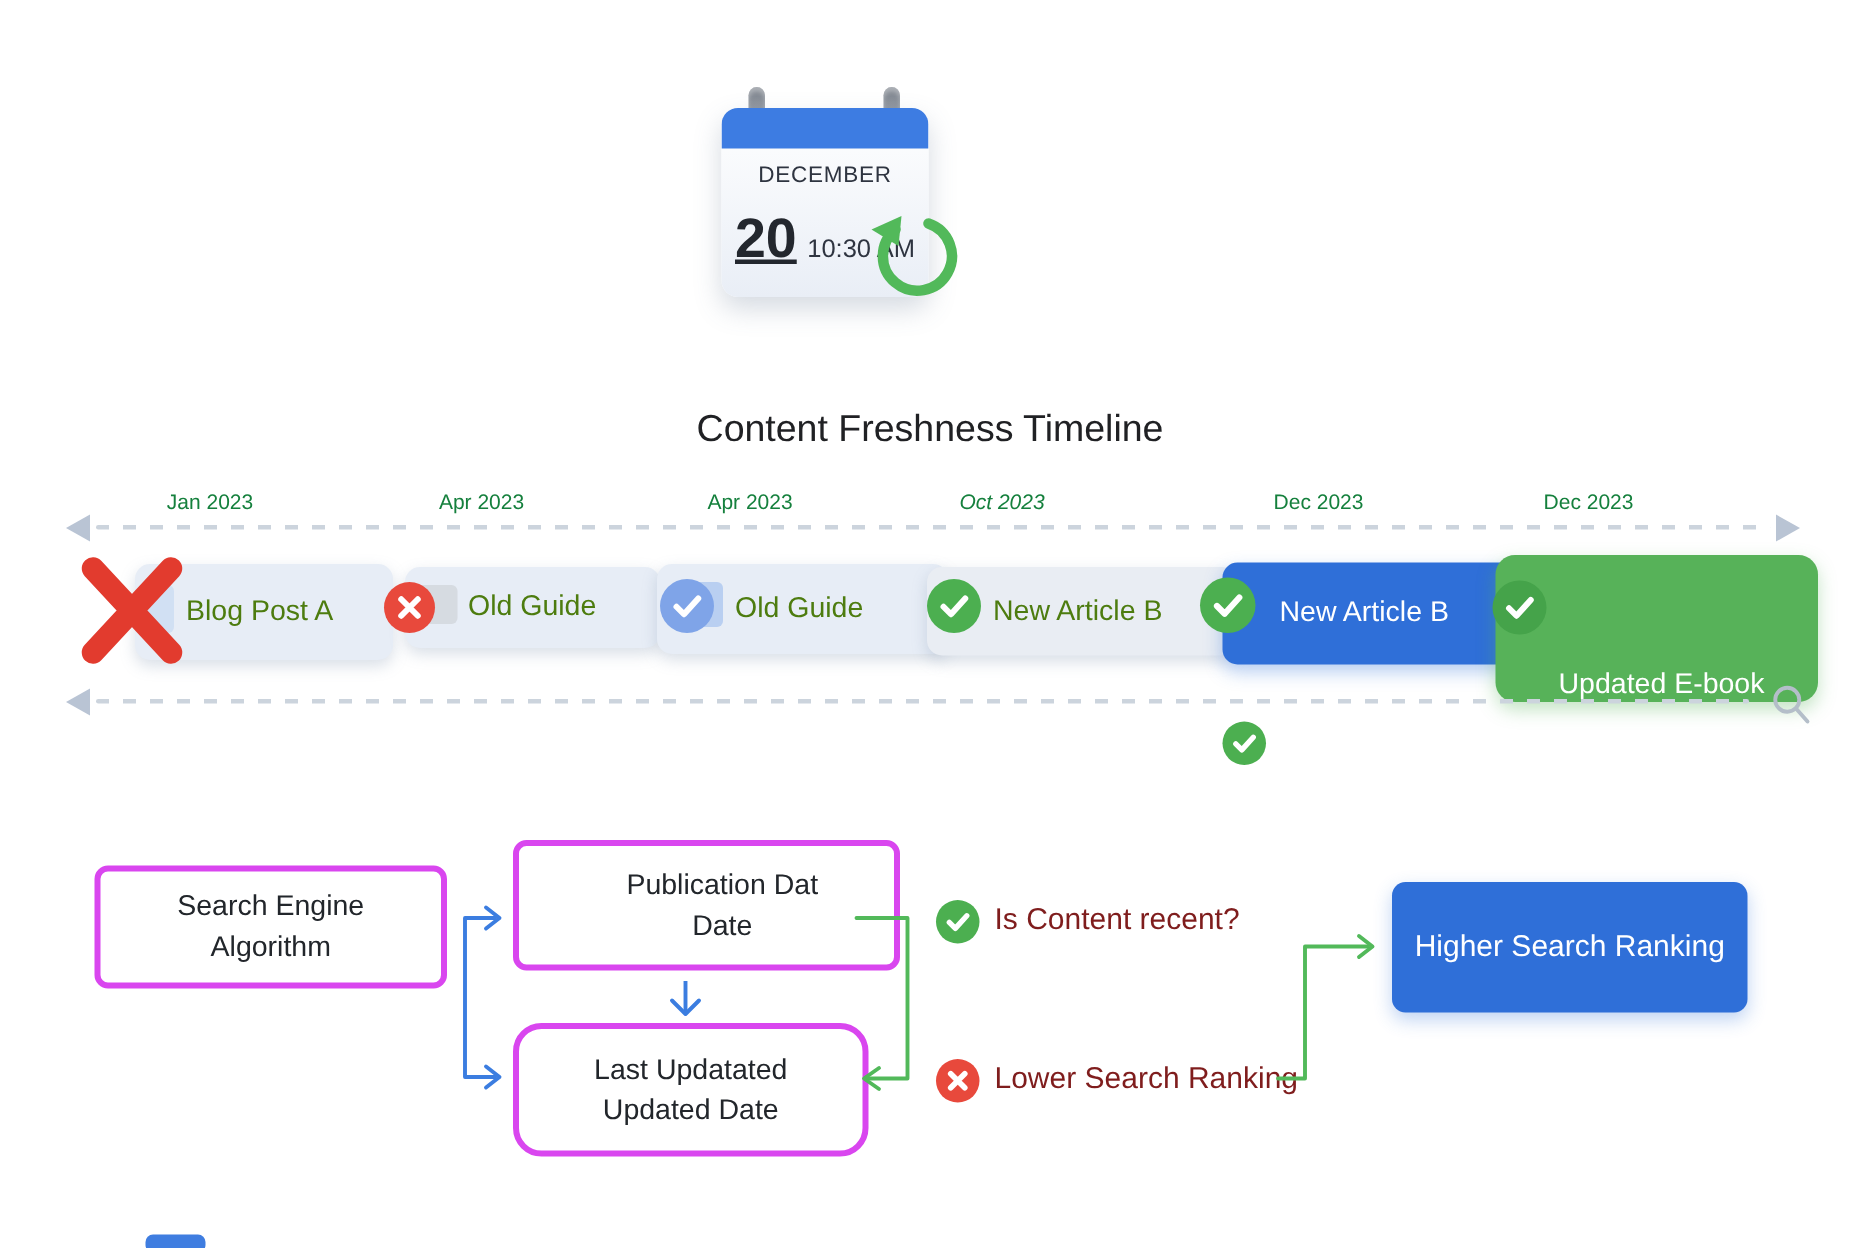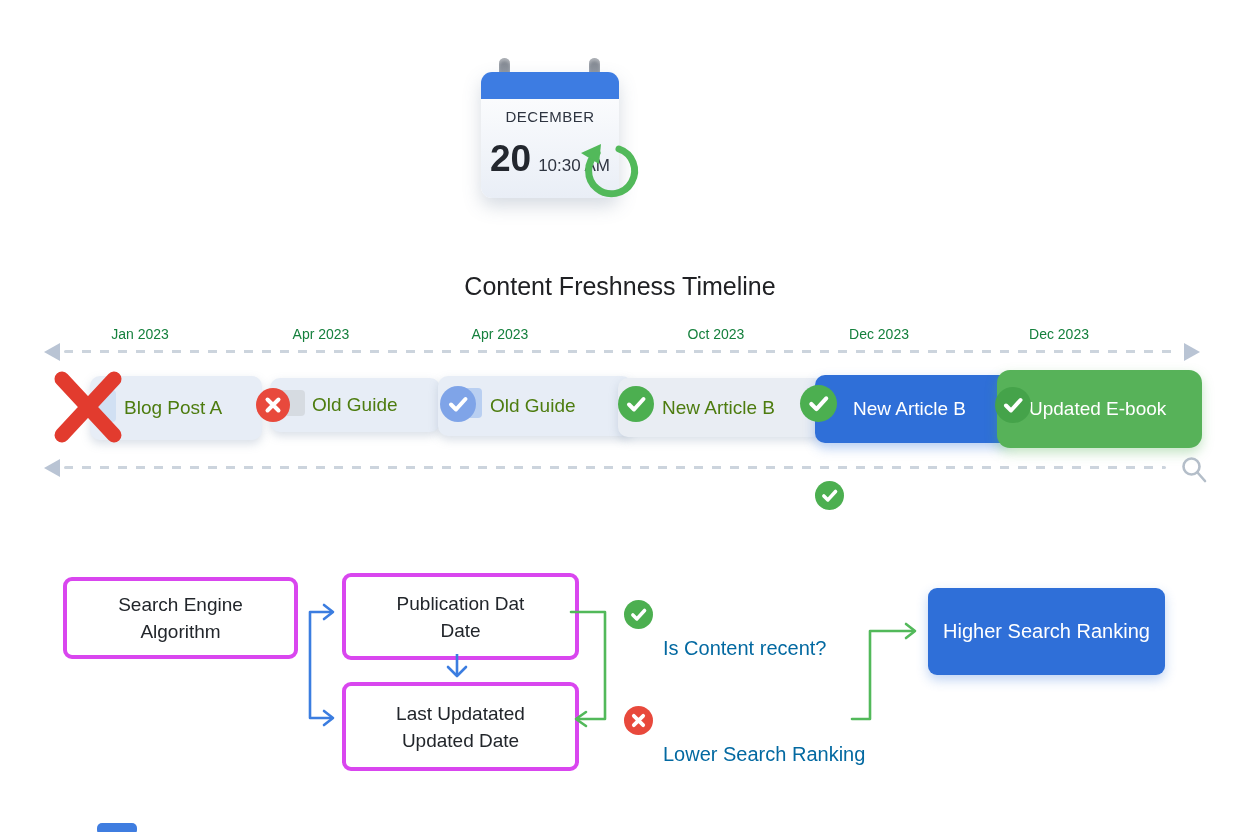--- a/index.html
+++ b/index.html
@@ -13,21 +13,21 @@
   .calendar{left:481px;top:58px;width:138px;height:142px;}
   .cal-pin{position:absolute;top:0;width:11px;height:30px;border-radius:6px;
     background:linear-gradient(#7e848d,#a8aeb7);box-shadow:inset 0 3px 3px rgba(255,255,255,.35);}
   .pin-l{left:18px;} .pin-r{left:108px;}
   .cal-body{position:absolute;left:0;top:14px;width:138px;height:126px;border-radius:11px;
     background:linear-gradient(#ffffff,#e9eef6);box-shadow:0 8px 18px rgba(90,110,140,.25);overflow:hidden;}
   .cal-band{position:absolute;left:0;top:0;width:100%;height:27px;background:#3d7ce2;}
   .cal-month{position:absolute;left:0;top:36px;width:100%;text-align:center;
     font-size:15px;font-weight:400;letter-spacing:.5px;color:#2e3440;}
   .cal-row{position:absolute;left:0;top:66px;width:100%;display:flex;align-items:baseline;justify-content:center;gap:7px;}
-  .cal-day{font-size:37px;font-weight:700;color:#23272e;}
+  .cal-day{font-size:37px;font-weight:700;color:#23272e;text-decoration:underline;}
   .cal-time{font-size:17px;font-weight:500;color:#2e3440;}
   .cal-refresh{position:absolute;right:-22px;bottom:-4px;}
 
   
   .clock-wrap{left:660px;top:55px;width:140px;height:150px;}
   .recent-label{position:absolute;left:50%;transform:translateX(-50%);top:120px;
     white-space:nowrap;font-size:20px;font-weight:500;color:#1f2328;}
 
   
   .tl-title{left:620px;top:272px;transform:translateX(-50%);font-size:25px;font-weight:500;color:#202124;white-space:nowrap;}
@@ -50,21 +50,21 @@
   .b-blue{background:#7fa4e8;}
   .doc-icon{border-radius:4px;}
   .legend-text{font-size:20px;font-weight:500;color:#16181b;white-space:nowrap;}
 
   
   .fbox{border:4px solid #d946ef;border-radius:9px;background:#fff;
     display:flex;flex-direction:column;align-items:center;justify-content:center;
     font-size:19px;line-height:27px;color:#22262b;text-align:center;}
   .fbox-blue{background:#2f6fd8;border:none;border-radius:9px;display:flex;align-items:center;justify-content:center;
     color:#fff;font-size:20px;font-weight:500;box-shadow:0 5px 12px rgba(47,111,216,.3);}
-  .flabel{font-size:20px;color:#0369a1;white-space:nowrap;margin-top:35px;}
+  .flabel{font-size:20px;color:#7f1d1d;white-space:nowrap;}
   .pill{background:#3f7de0;border-radius:5px;}
 </style>
 </head>
 <body>
 
 <div class="canvas">
 
   <div class="abs calendar">
     <div class="cal-pin pin-l"></div>
     <div class="cal-pin pin-r"></div>
@@ -81,21 +81,21 @@
       <polygon points="4,13 24,4 22,24" fill="#52b95a"></polygon>
     </svg>
   </div>
 
 
   <div class="abs tl-title">Content Freshness Timeline</div>
 
   <div class="abs tl-date" style="left:140px;">Jan 2023</div>
   <div class="abs tl-date" style="left:321px;">Apr 2023</div>
   <div class="abs tl-date" style="left:500px;">Apr 2023</div>
-  <div class="abs tl-date" style="left:716px;">Oct 2023</div>
+  <div class="abs tl-date" style="left:668px;font-style:italic;">Oct 2023</div>
   <div class="abs tl-date" style="left:879px;">Dec 2023</div>
   <div class="abs tl-date" style="left:1059px;">Dec 2023</div>
 
   <div class="abs tri tri-l" style="left:44px;top:343px;"></div>
   <div class="abs dash" style="left:64px;top:350px;width:1116px;"></div>
   <div class="abs tri tri-r" style="left:1184px;top:343px;"></div>
 
   <div class="abs event light" style="left:90px;top:376px;width:138px;height:64px;padding-left:34px;">
     <span>Blog Post A</span>
   </div>
@@ -135,21 +135,21 @@
 
   <div class="abs event blue" style="left:815px;top:375px;width:157px;height:68px;padding-left:38px;">
     <span>New Article B</span>
   </div>
   <div class="abs badge b-green" style="left:800px;top:385px;width:37px;height:37px;">
     <svg width="37" height="37" viewBox="0 0 36 36">
         <path d="M11 18.5 L16 23.5 L25.5 13" stroke="#fff" stroke-width="4" fill="none" stroke-linecap="round" stroke-linejoin="round"></path>
       </svg>
   </div>
 
-  <div class="abs event green" style="left:997px;top:370px;width:173px;height:78px;padding-left:32px;">
+  <div class="abs event green" style="left:997px;top:370px;width:173px;height:98px;padding-left:42px;align-items:flex-end;">
     <span>Updated E-book</span>
   </div>
   <div class="abs badge b-green-dk" style="left:995px;top:387px;width:36px;height:36px;">
     <svg width="36" height="36" viewBox="0 0 36 36">
         <path d="M11 18.5 L16 23.5 L25.5 13" stroke="#fff" stroke-width="4" fill="none" stroke-linecap="round" stroke-linejoin="round"></path>
       </svg>
   </div>
 
   <div class="abs tri tri-l" style="left:44px;top:459px;"></div>
   <div class="abs dash" style="left:64px;top:466px;width:1102px;"></div>
@@ -162,26 +162,26 @@
     <svg width="29" height="29" viewBox="0 0 36 36">
         <path d="M11 18.5 L16 23.5 L25.5 13" stroke="#fff" stroke-width="4.4" fill="none" stroke-linecap="round" stroke-linejoin="round"></path>
       </svg>
   </div>
 
   <div class="abs fbox" style="left:63px;top:577px;width:227px;height:74px;">
     <span>Search Engine</span>
     <span>Algorithm</span>
   </div>
 
-  <div class="abs fbox" style="left:342px;top:573px;width:229px;height:79px;">
+  <div class="abs fbox" style="left:342px;top:560px;width:229px;height:79px;padding-left:21px;">
     <span>Publication Dat</span>
     <span>Date</span>
   </div>
 
-  <div class="abs fbox" style="left:342px;top:682px;width:229px;height:81px;">
+  <div class="abs fbox" style="left:342px;top:682px;width:229px;height:81px;border-radius:19px;">
     <span>Last Updatated</span>
     <span>Updated Date</span>
   </div>
 
   <div class="abs fbox-blue" style="left:928px;top:588px;width:237px;height:87px;">
     <span>Higher Search Ranking</span>
   </div>
 
   <svg class="abs" style="left:300px;top:602px;" width="44" height="126" viewBox="0 0 44 126">
     <path d="M10 10 H30 M10 10 V116 H30" fill="none" stroke="#3b7de0" stroke-width="2.6" stroke-linecap="round" stroke-linejoin="round"></path>

